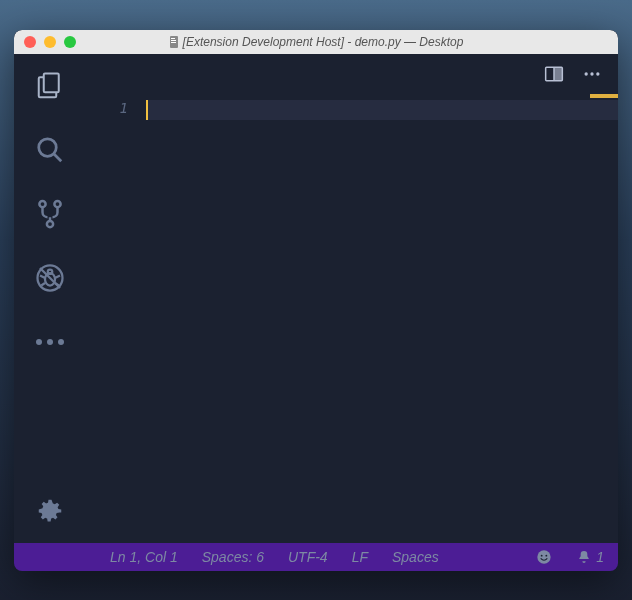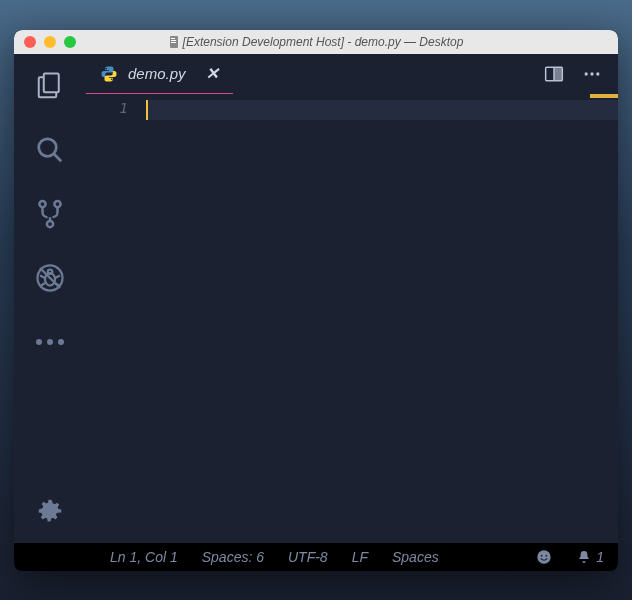--- a/index.html
+++ b/index.html
@@ -74,21 +74,21 @@
   }
   .cursor {
     position: absolute; top: 6px; left: 0; width: 2px; height: 20px; background: #f0c040;
   }
   .minimap-hint {
     position: absolute; top: 0; right: 0; width: 28px; height: 4px; background: #e0b040;
   }
 
   .statusbar {
     height: 28px; display: flex; align-items: center; padding: 0 14px; gap: 24px;
-    color: #7d89a3; font-size: 14px; background: #000000;
+    color: #7d89a3; font-size: 14px; background: #4c1d95;
   }
   .status-spacer-left { width: 58px; }
   .status-item { cursor: pointer; white-space: nowrap; }
   .status-spacer { flex: 1; }
   .status-icon { display: flex; align-items: center; gap: 4px; }
   .status-icon svg { width: 16px; height: 16px; }
 
   .ellipsis-dots { display: flex; gap: 5px; }
   .ellipsis-dots span { width: 6px; height: 6px; border-radius: 50%; background: #6c7a95; }
 </style>
@@ -162,30 +162,20 @@
       <div class="activity-icon" style="margin-bottom:14px;">
         <svg viewBox="0 0 24 24" fill="currentColor">
           <path d="M12 8a4 4 0 1 0 0 8 4 4 0 0 0 0-8zm9 5.2v-2.4l-2.3-.4a7 7 0 0 0-.6-1.5l1.3-1.9-1.7-1.7-1.9 1.3a7 7 0 0 0-1.5-.6L13.2 3h-2.4l-.4 2.3a7 7 0 0 0-1.5.6L7 4.6 5.3 6.3l1.3 1.9a7 7 0 0 0-.6 1.5L3 10.8v2.4l2.3.4c.1.5.3 1 .6 1.5l-1.3 1.9 1.7 1.7 1.9-1.3c.5.3 1 .5 1.5.6l.4 2.3h2.4l.4-2.3c.5-.1 1-.3 1.5-.6l1.9 1.3 1.7-1.7-1.3-1.9c.3-.5.5-1 .6-1.5l2.3-.4z"></path>
         </svg>
       </div>
     </div>
 
     <div class="main">
 
       <div class="tabs">
-        <div class="tab active">
-          <span class="file-icon">
-            <svg viewBox="0 0 24 24">
-              <path fill="#4b8bbe" d="M11 2c-4 0-4 2-4 3v2h5v1H5c-2 0-3 1-3 4s1 4 3 4h2v-3c0-2 1-3 3-3h5c2 0 3-1 3-3V5c0-1 0-3-4-3h-3zM8.5 4a1 1 0 1 1 0 2 1 1 0 0 1 0-2z"></path>
-              <path fill="#ffd43b" d="M13 22c4 0 4-2 4-3v-2h-5v-1h7c2 0 3-1 3-4s-1-4-3-4h-2v3c0 2-1 3-3 3H9c-2 0-3 1-3 3v2c0 1 0 3 4 3h3zm2.5-2a1 1 0 1 1 0-2 1 1 0 0 1 0 2z"></path>
-            </svg>
-          </span>
-          <span>demo.py</span>
-          <span class="close">✕</span>
-        </div>
         <div class="tabs-spacer"></div>
         <div class="tab-actions">
           <span class="act">
             <svg viewBox="0 0 24 24" fill="none" stroke="currentColor" stroke-width="1.8">
               <rect x="2" y="4" width="20" height="16" rx="1"></rect>
               <line x1="12" y1="4" x2="12" y2="20"></line>
               <rect x="13" y="5" width="8" height="14" fill="currentColor" opacity="0.6"></rect>
             </svg>
           </span>
           <span class="act">
@@ -209,21 +199,21 @@
         </div>
       </div>
 
     </div>
   </div>
 
   <div class="statusbar">
     <div class="status-spacer-left"></div>
     <div class="status-item">Ln 1, Col 1</div>
     <div class="status-item">Spaces: 6</div>
-    <div class="status-item">UTF-8</div>
+    <div class="status-item">UTF-4</div>
     <div class="status-item">LF</div>
     <div class="status-item">Spaces</div>
     <div class="status-spacer"></div>
     <div class="status-item status-icon">
       <svg viewBox="0 0 24 24" fill="currentColor">
           <circle cx="12" cy="12" r="10"></circle>
           <circle cx="8.5" cy="10" r="1.4" fill="#1b2130"></circle>
           <circle cx="15.5" cy="10" r="1.4" fill="#1b2130"></circle>
           <path d="M7.5 14.5c1.2 1.6 2.7 2.4 4.5 2.4s3.3-.8 4.5-2.4" stroke="#1b2130" stroke-width="1.6" fill="none" stroke-linecap="round"></path>
         </svg>

